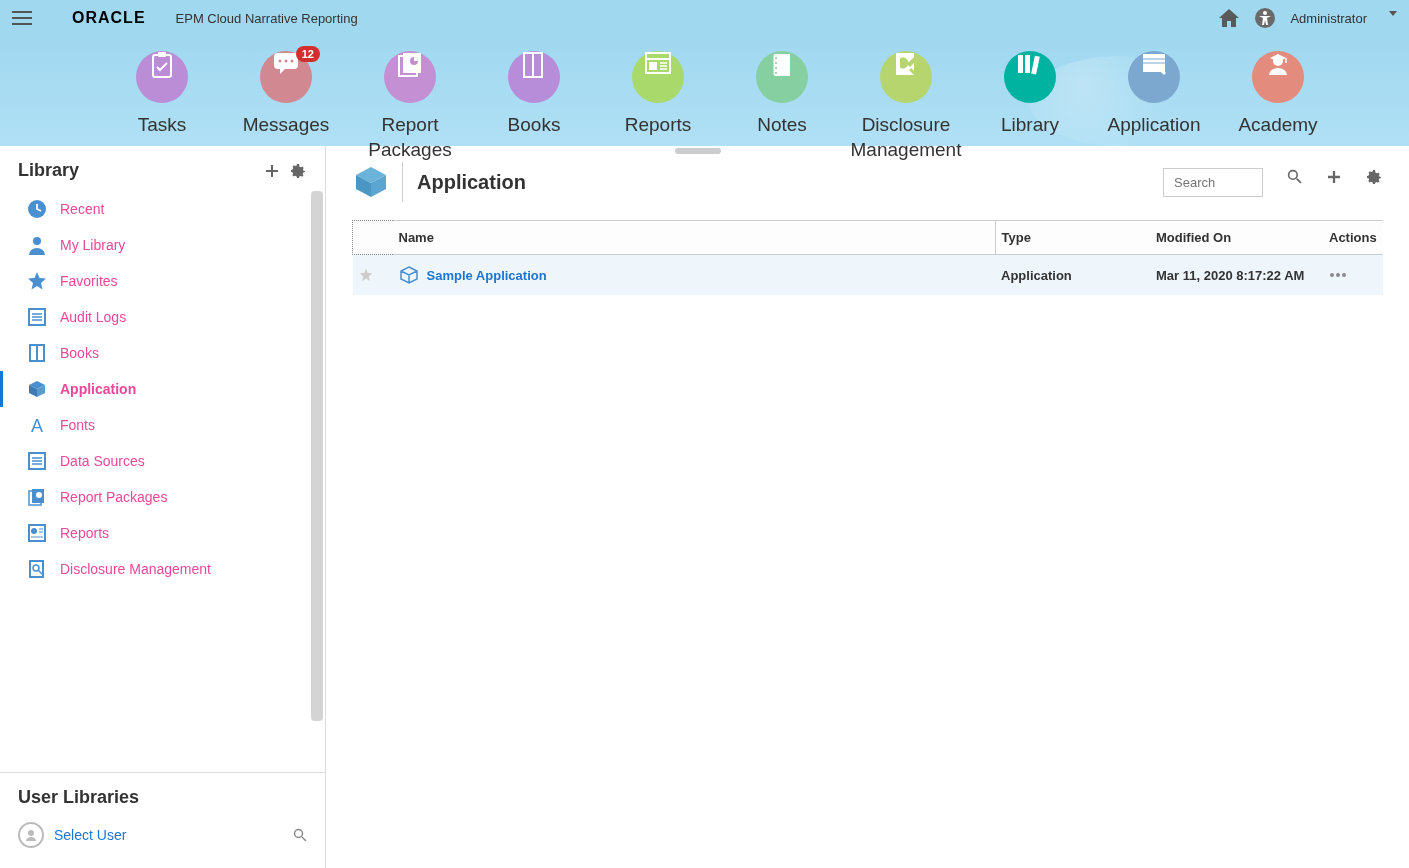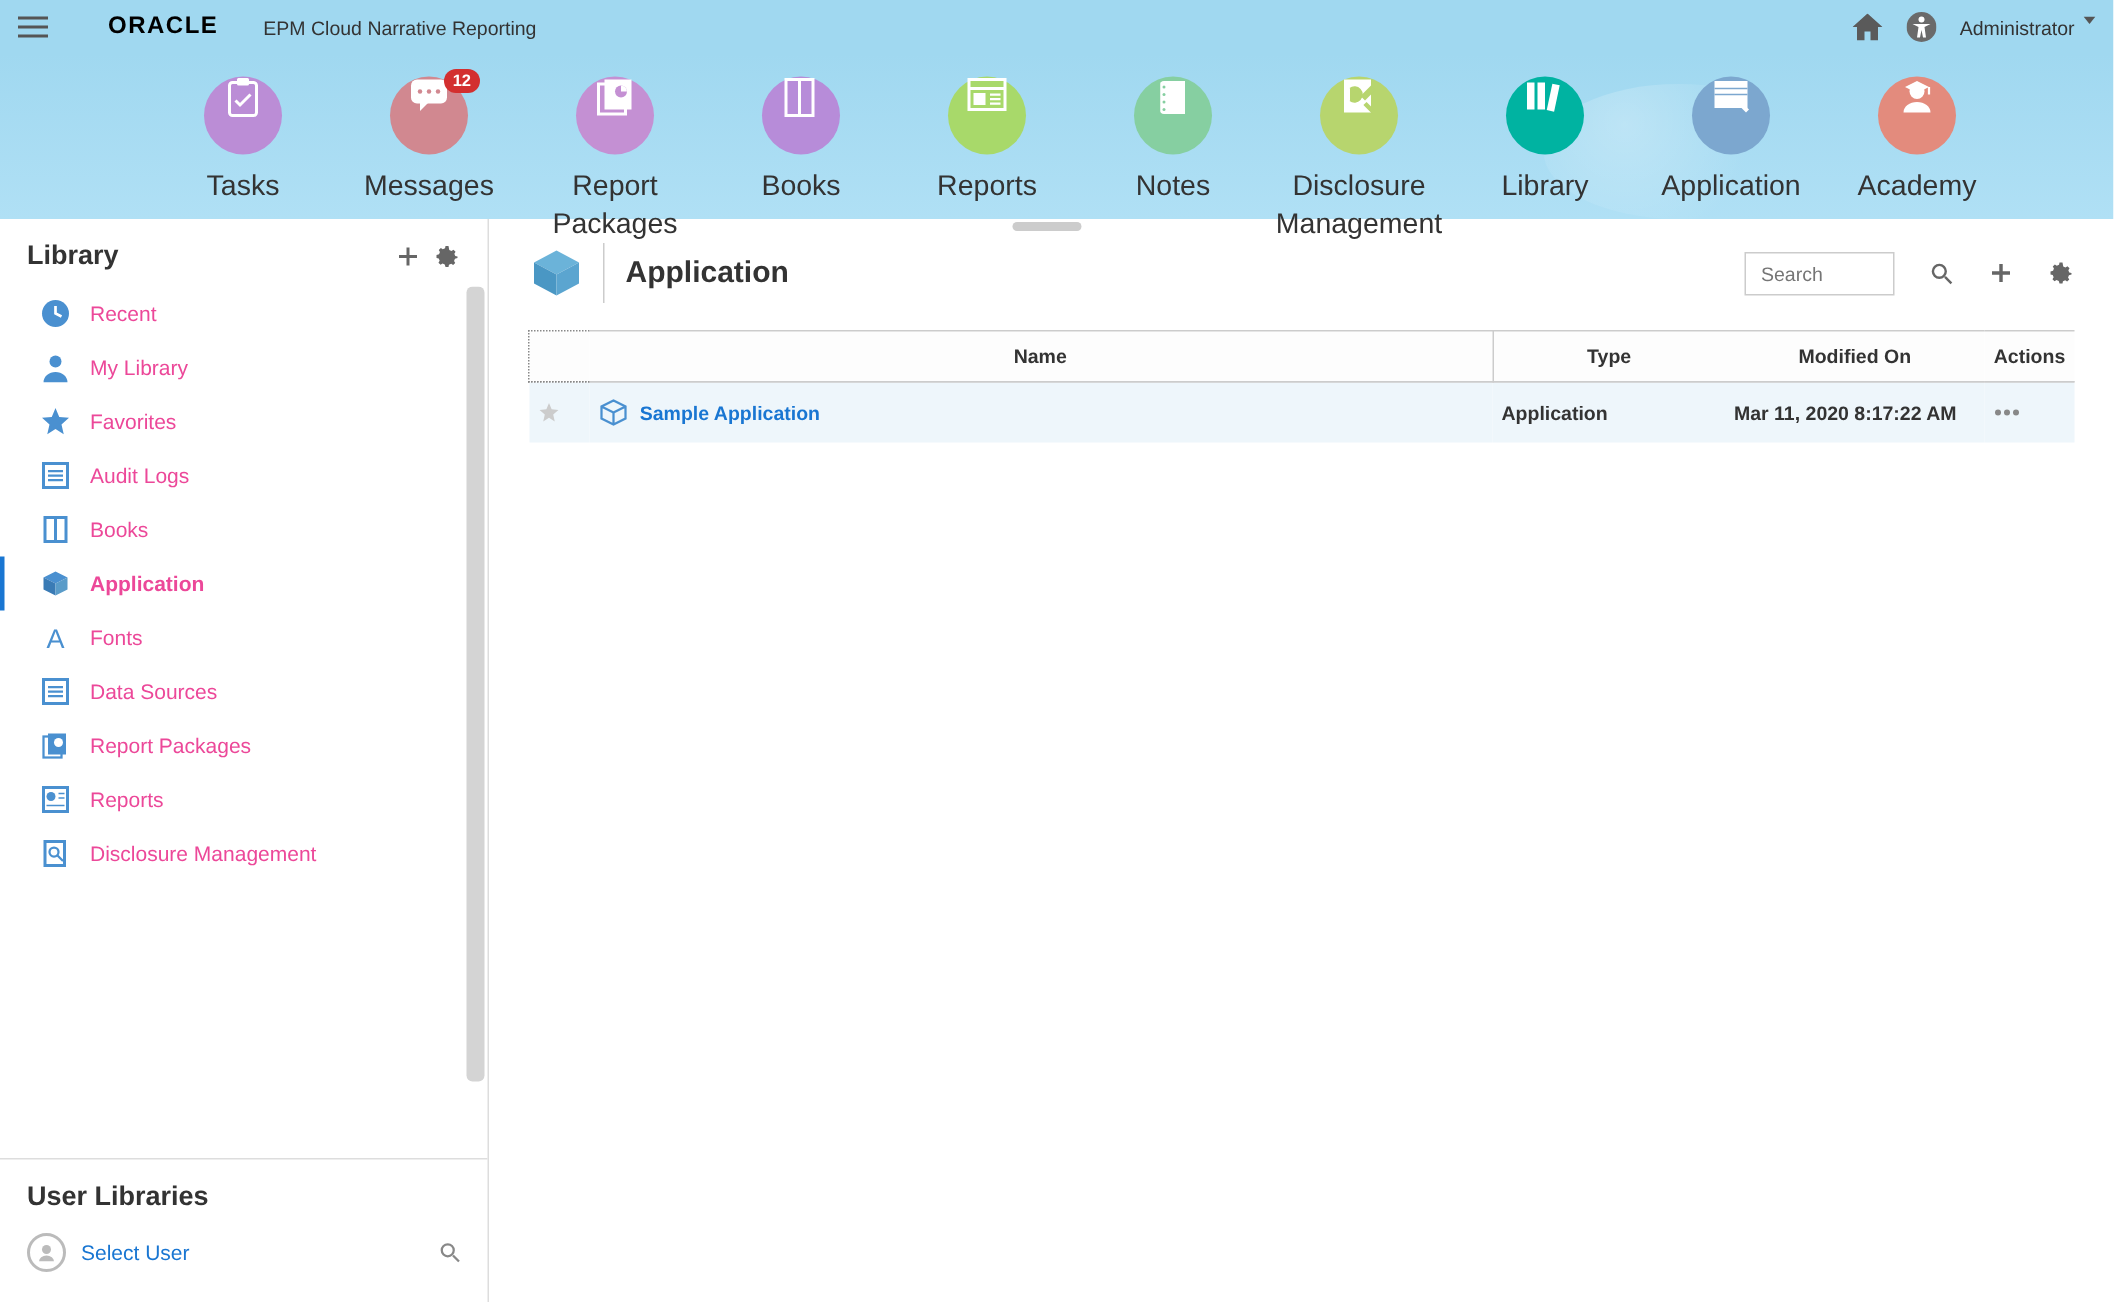--- a/index.html
+++ b/index.html
@@ -5,21 +5,21 @@
     * { margin: 0; padding: 0; box-sizing: border-box; font-family: Arial, Helvetica, sans-serif; }
     body { background: #fff; width: 1409px; height: 868px; overflow: hidden; }
     
     .header { background: linear-gradient(to bottom, #a0d8f0 0%, #a0d8f0 100%); height: 36px; display: flex; align-items: center; padding: 0 12px; }
     .hamburger { width: 20px; height: 14px; display: flex; flex-direction: column; justify-content: space-between; cursor: pointer; }
     .hamburger span { height: 2px; background: #555; display: block; }
     .oracle-logo { margin-left: 40px; font-weight: bold; font-size: 16px; color: #000; letter-spacing: 1px; }
     .product-name { margin-left: 30px; font-size: 13px; color: #333; }
     .header-right { margin-left: auto; display: flex; align-items: center; gap: 14px; }
     .header-icon { width: 22px; height: 22px; display: flex; align-items: center; justify-content: center; color: #555; cursor: pointer; }
-    .user-menu { font-size: 13px; color: #333; display: flex; align-items: flex-start; gap: 6px; cursor: pointer; }
+    .user-menu { font-size: 13px; color: #333; display: flex; align-items: flex-start; gap: 22px; cursor: pointer; }
     
     .nav-band { background: linear-gradient(to bottom, #a0d8f0 0%, #b0e0f5 100%); height: 110px; display: flex; align-items: flex-start; padding-top: 15px; padding-left: 100px; gap: 0; position: relative; }
     .nav-band::before { content: ""; position: absolute; right: 200px; top: 20px; width: 180px; height: 90px; background: radial-gradient(circle at 30% 30%, rgba(255,255,255,0.25), transparent 60%); border-radius: 50%; }
     .nav-item { display: flex; flex-direction: column; align-items: center; width: 124px; cursor: pointer; position: relative; }
     .nav-circle { width: 52px; height: 52px; border-radius: 50%; display: flex; align-items: flex-start; justify-content: center; margin-bottom: 10px; position: relative; }
     .nav-label { font-size: 19px; color: #333; text-align: center; line-height: 1.3; }
     .badge { position: absolute; top: -5px; right: -8px; background: #d32f2f; color: #fff; border-radius: 10px; font-size: 11px; padding: 2px 6px; font-weight: bold; }
     
     .drag-handle { position: absolute; left: 675px; top: 148px; width: 46px; height: 6px; background: #ccc; border-radius: 3px; cursor: pointer; }
     
@@ -41,26 +41,26 @@
     .user-libs-title { font-size: 18px; font-weight: bold; color: #333; margin-bottom: 14px; }
     .select-user { display: flex; align-items: center; gap: 10px; font-size: 14px; color: #1976d2; cursor: pointer; }
     .user-circle { width: 26px; height: 26px; border: 2px solid #bbb; border-radius: 50%; display: flex; align-items: center; justify-content: center; }
     .search-small { margin-left: auto; color: #888; cursor: pointer; }
     
     .content { flex: 1; padding: 16px 26px 0; }
     .content-header { display: flex; align-items: center; margin-bottom: 18px; }
     .content-icon-box { width: 38px; height: 38px; display: flex; align-items: center; justify-content: center; margin-right: 12px; }
     .vsep { width: 1px; height: 40px; background: #ccc; margin-right: 14px; }
     .content-title { font-size: 20px; font-weight: bold; color: #333; }
-    .content-tools { margin-left: auto; display: flex; align-items: center; gap: 22px; }
+    .content-tools { margin-left: auto; display: flex; gap: 22px; }
     .search-box { border: 1px solid #ccc; padding: 6px 10px; width: 100px; font-size: 13px; }
     .tool-icon { color: #666; cursor: pointer; width: 18px; height: 18px; display: flex; align-items: center; justify-content: center; }
     
     .table { width: 100%; border-collapse: collapse; }
-    .table thead th { text-align: center; font-size: 13px; font-weight: bold; color: #333; padding: 9px 6px; border-top: 1px solid #ccc; border-bottom: 1px solid #ccc; background: #fdfdfd; }
+    .table thead th { text-align: left; font-size: 13px; font-weight: bold; color: #333; padding: 9px 6px; border-top: 1px solid #ccc; border-bottom: 1px solid #ccc; background: #fdfdfd; }
     .table thead th:first-child { border-left: 1px dotted #888; border-top: 1px dotted #888; border-bottom: 1px dotted #888; width: 40px; }
     .table thead th:nth-child(2) { border-right: 1px solid #ccc; }
     .table tbody td { font-size: 13px; padding: 10px 6px; color: #333; font-weight: bold; }
     .table tbody tr { background: #eef6fb; }
     .row-star { color: #ccc; cursor: pointer; text-align: center; width: 40px; }
     .row-name { color: #1976d2; display: flex; align-items: center; gap: 8px; cursor: pointer; }
     .actions-cell { text-align: center; color: #888; cursor: pointer; }
     
     .col-name { }
     .col-type { width: 155px; }

